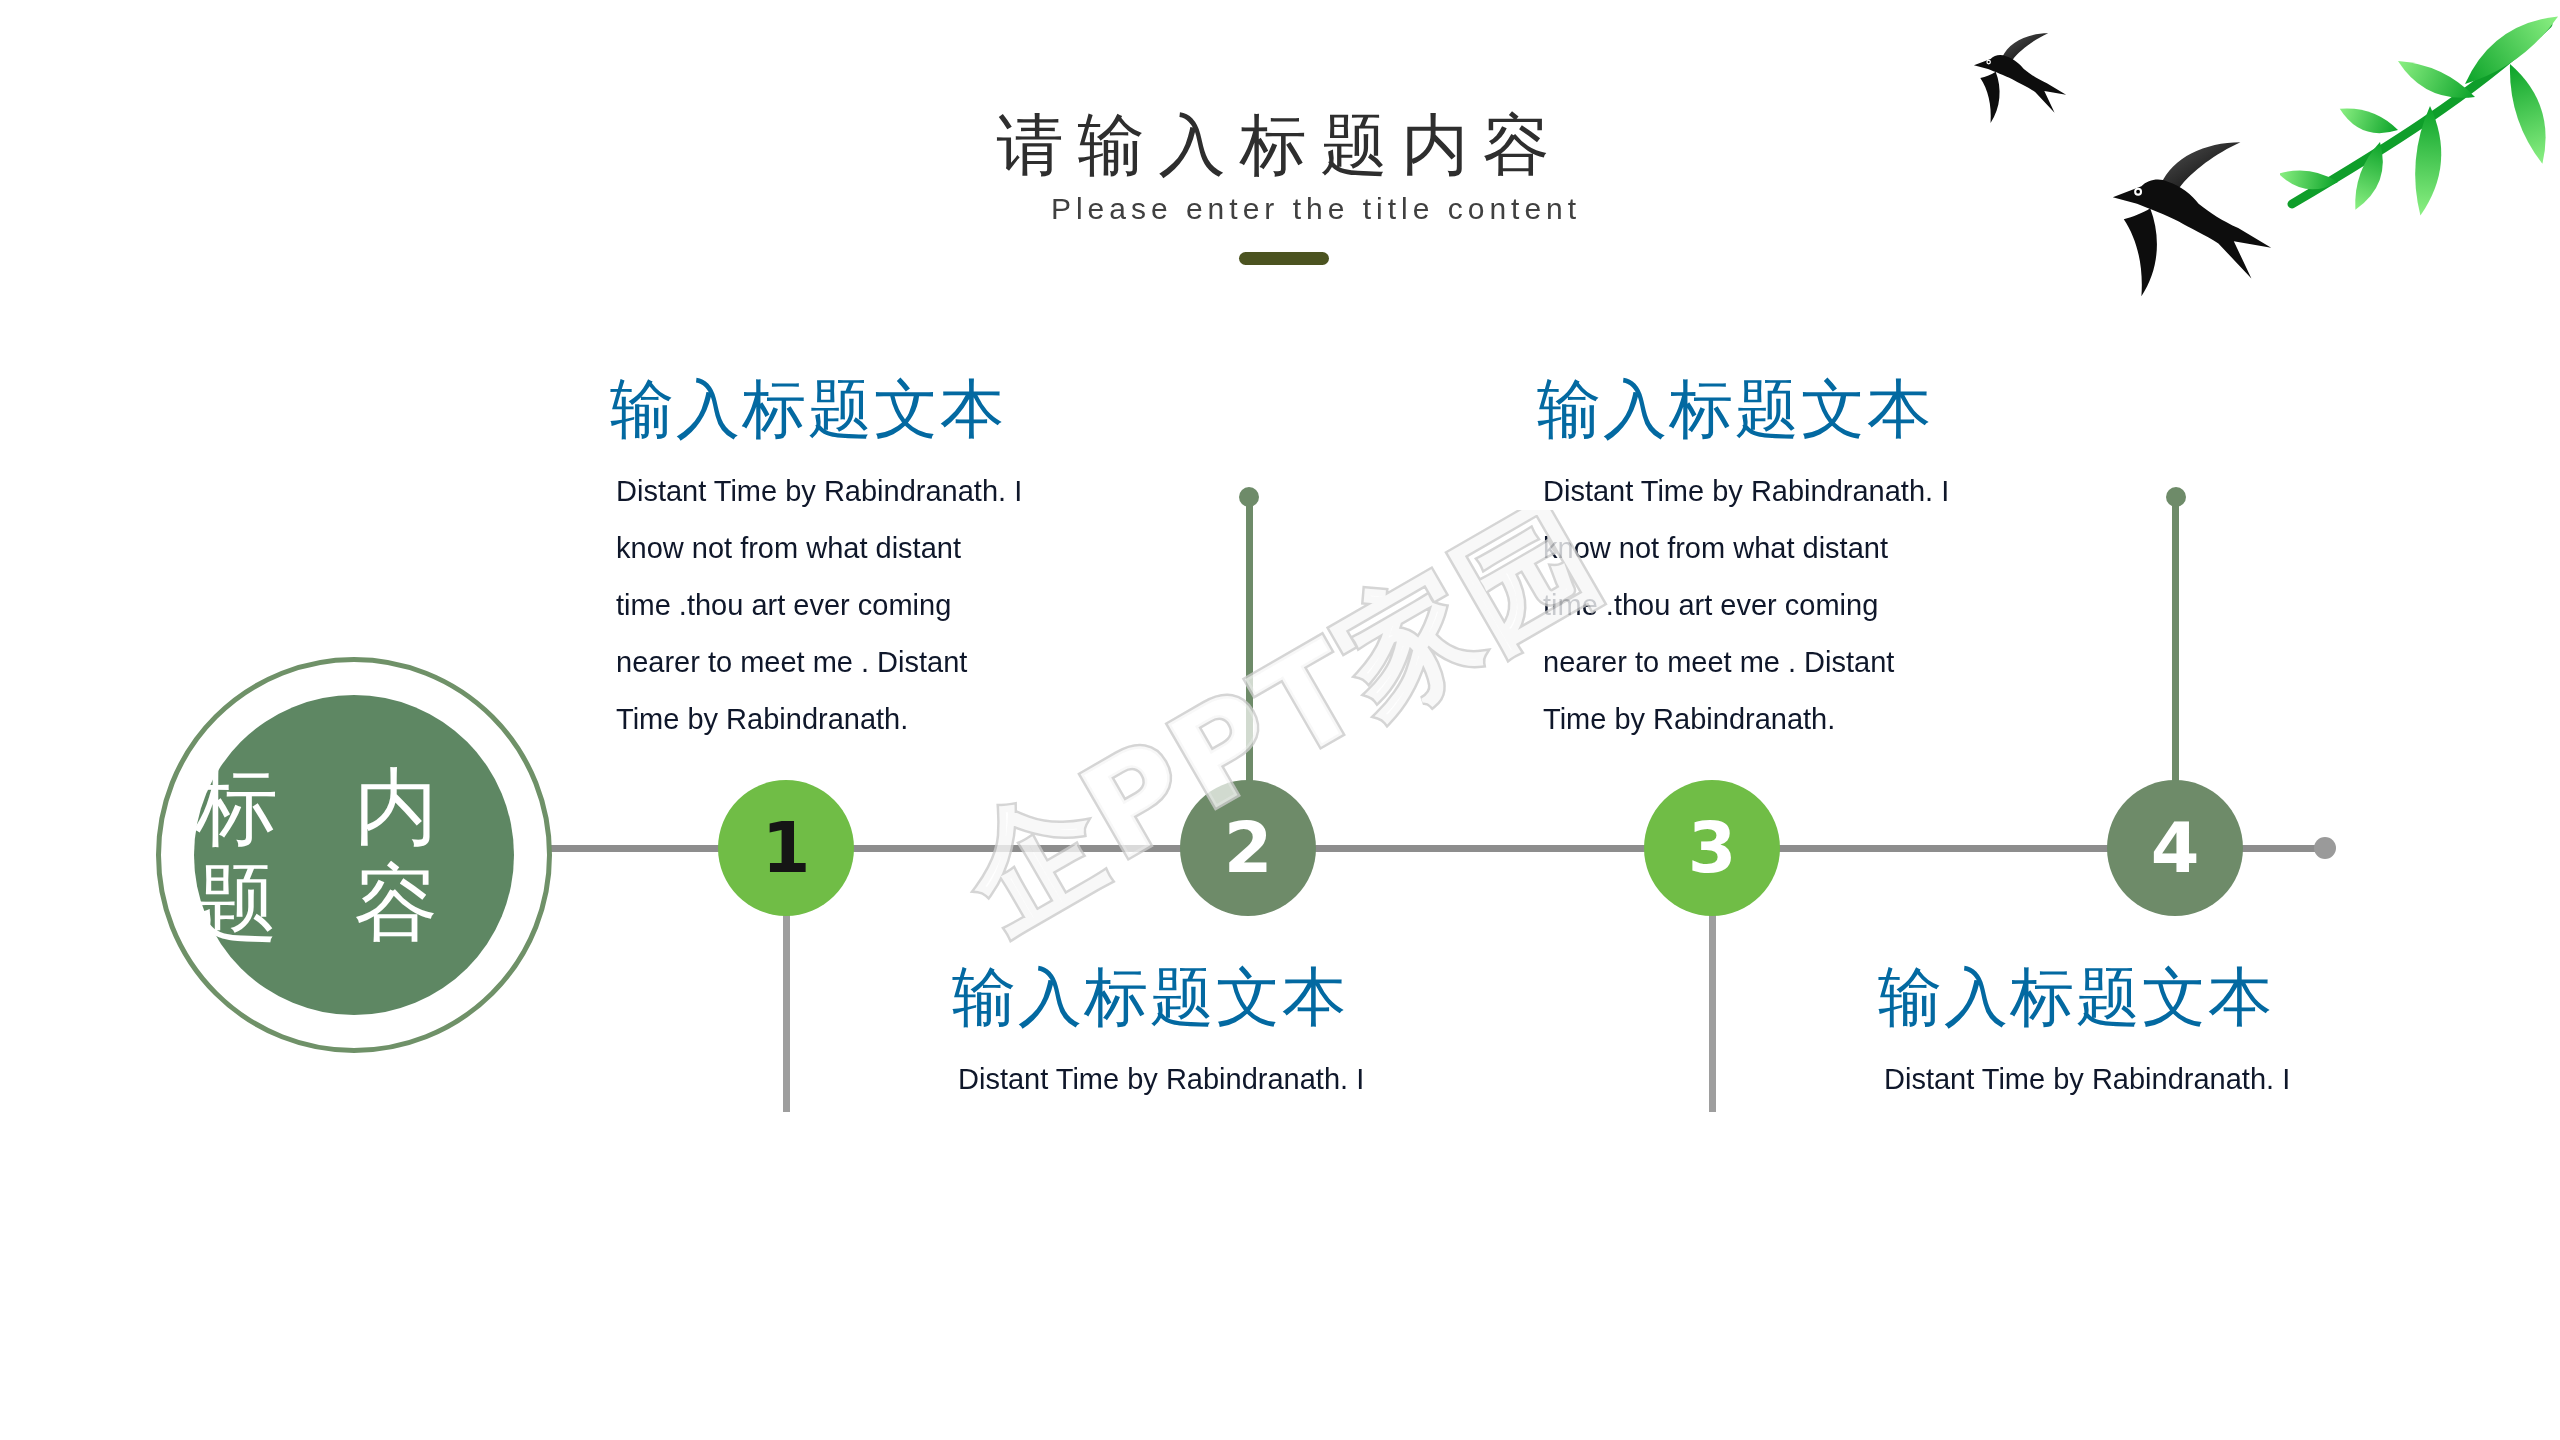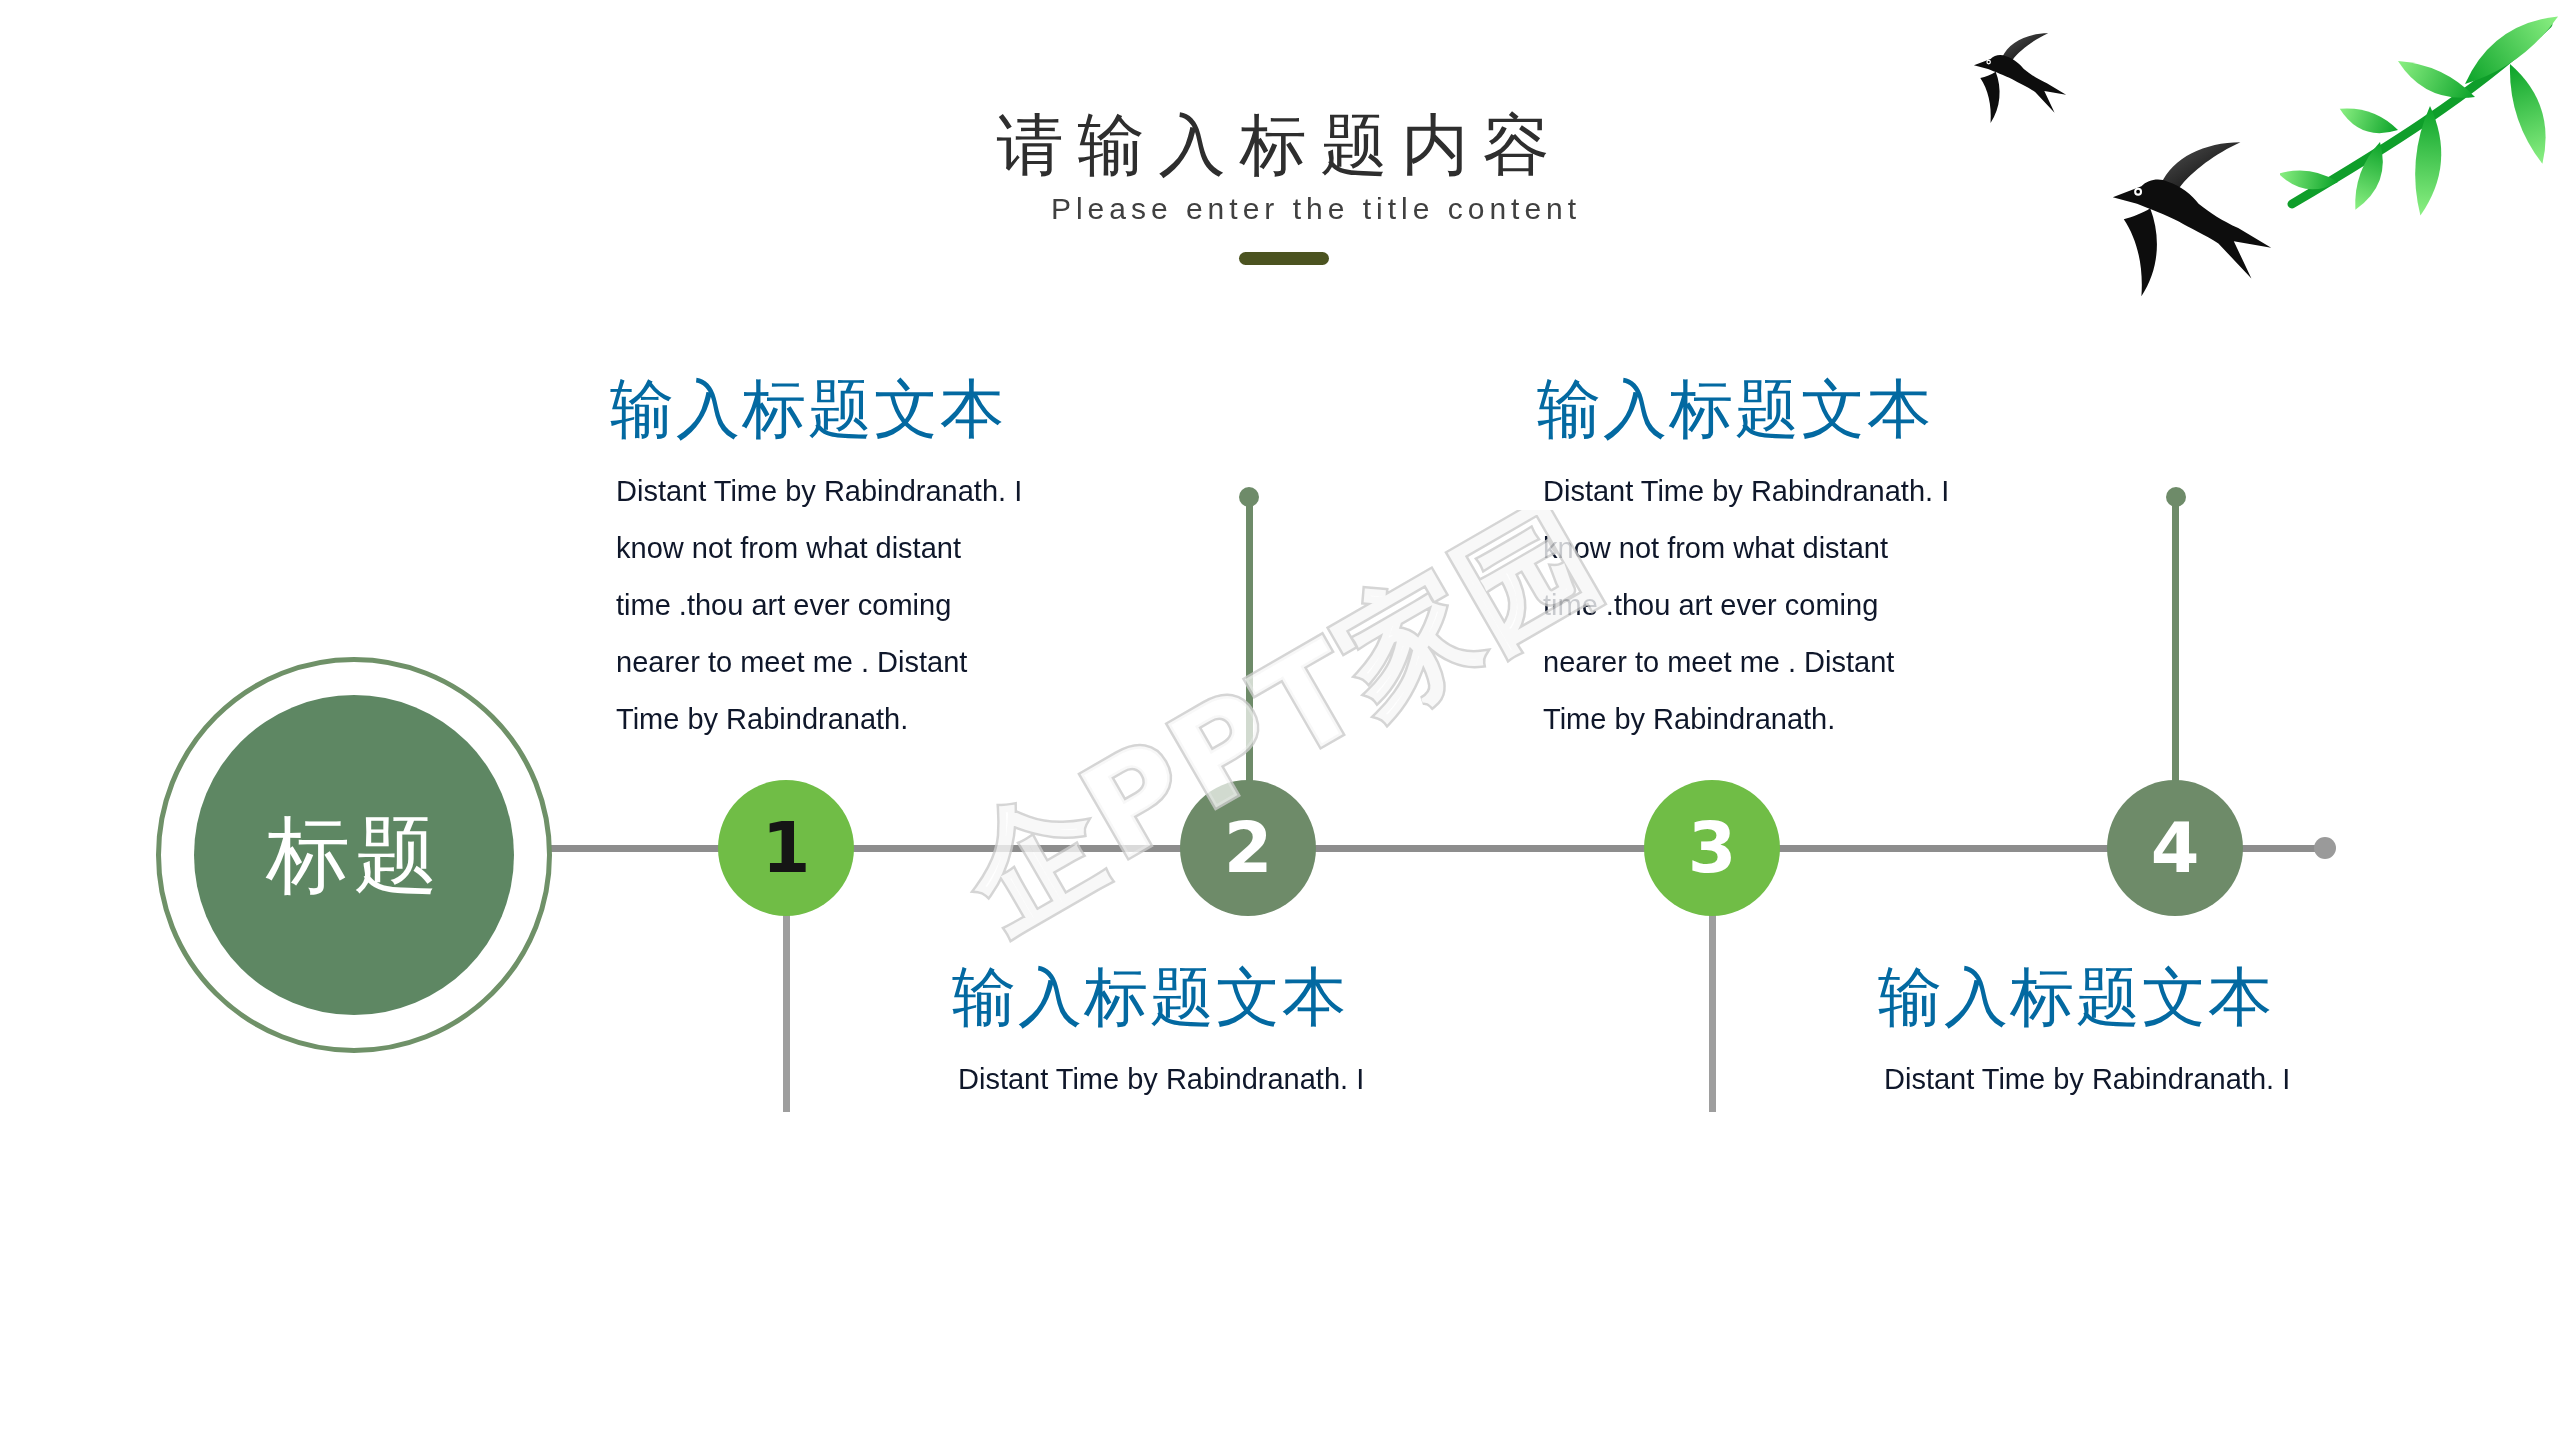--- a/index.html
+++ b/index.html
@@ -137,20 +137,21 @@
       <path transform="translate(150,104) rotate(95) scale(1.1,1.05)" d="M0,0 Q50,-30 100,0 Q50,18 0,0 Z"></path>
       <path transform="translate(118,128) rotate(-160) scale(0.62,0.8)" d="M0,0 Q50,-30 100,0 Q50,18 0,0 Z"></path>
       <path transform="translate(100,140) rotate(110) scale(0.72,0.85)" d="M0,0 Q50,-30 100,0 Q50,18 0,0 Z"></path>
       <path transform="translate(58,180) rotate(-172) scale(0.6,0.75)" d="M0,0 Q50,-30 100,0 Q50,18 0,0 Z"></path>
     </g>
   </svg>
 
   <div class="hub-ring"></div>
   <div class="hub-inner">
     <div class="hub-line">标题</div>
+    <div class="hub-line">内容</div>
   </div>
 
   <div class="h-line"></div>
   <div class="end-dot"></div>
 
   <div class="v-line v-gray v1"></div>
   <div class="node-dot dot-gray d1"></div>
   <div class="v-line v-green v2"></div>
   <div class="node-dot dot-green d2"></div>
   <div class="v-line v-gray v3"></div>

